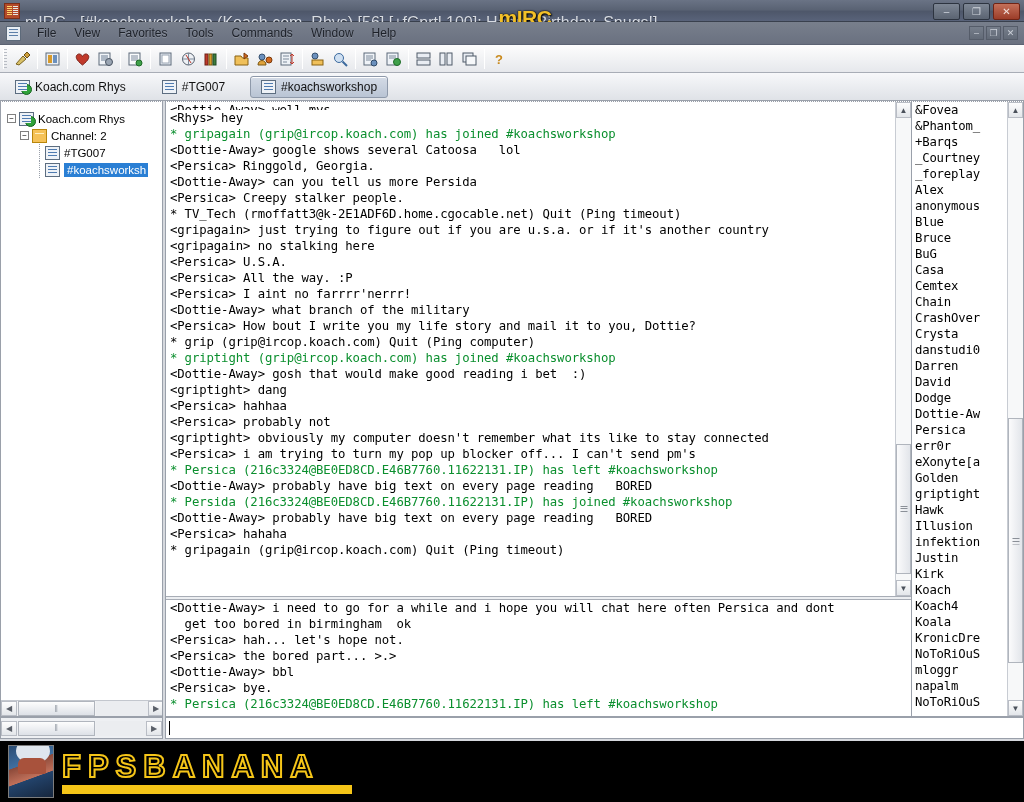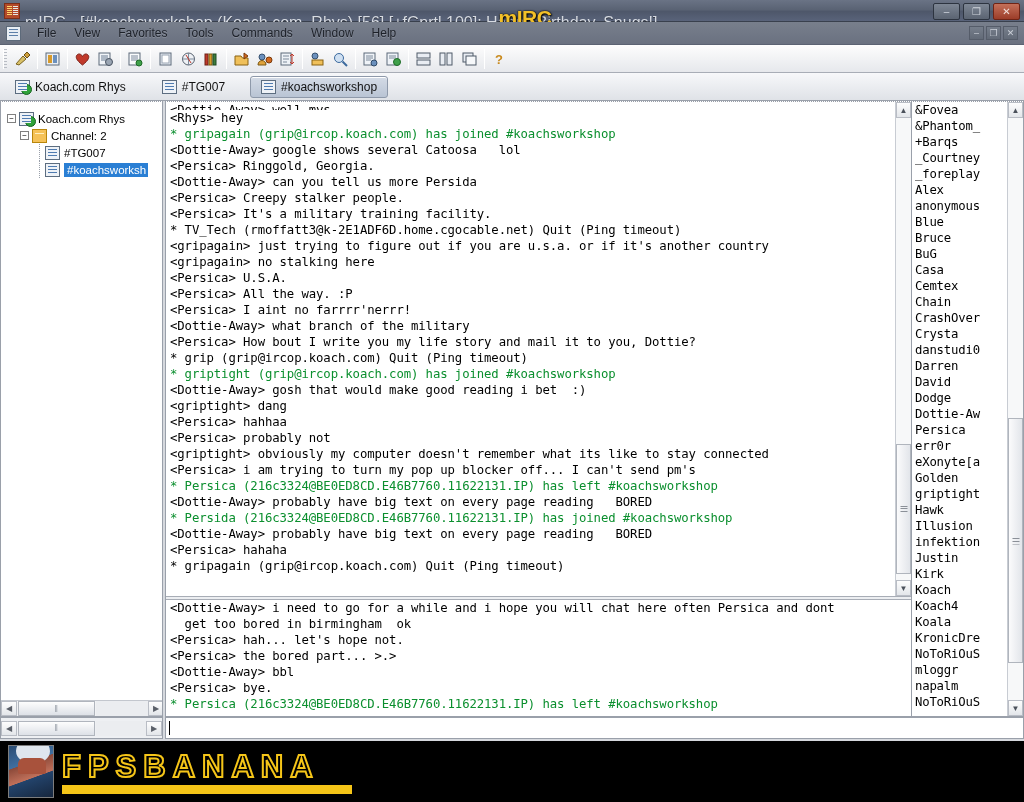--- a/index.html
+++ b/index.html
@@ -459,30 +459,29 @@
 
         <div class="scrollback">
           <div class="sb-lines" id="sb-lines">
               <div class="line cut">&lt;Dottie-Away&gt; well mys</div>
               <div class="line">&lt;Rhys&gt; hey</div>
               <div class="line ev">* gripagain (grip@ircop.koach.com) has joined #koachsworkshop</div>
               <div class="line">&lt;Dottie-Away&gt; google shows several Catoosa   lol</div>
               <div class="line">&lt;Persica&gt; Ringgold, Georgia.</div>
               <div class="line">&lt;Dottie-Away&gt; can you tell us more Persida</div>
               <div class="line">&lt;Persica&gt; Creepy stalker people.</div>
-              <div class="line">&lt;Persica&gt; It's a military training facility.</div>
               <div class="line">* TV_Tech (rmoffatt3@k-2E1ADF6D.home.cgocable.net) Quit (Ping timeout)</div>
               <div class="line">&lt;gripagain&gt; just trying to figure out if you are u.s.a. or if it's another country</div>
               <div class="line">&lt;gripagain&gt; no stalking here</div>
               <div class="line">&lt;Persica&gt; U.S.A.</div>
               <div class="line">&lt;Persica&gt; All the way. :P</div>
               <div class="line">&lt;Persica&gt; I aint no farrrr'nerrr!</div>
               <div class="line">&lt;Dottie-Away&gt; what branch of the military</div>
               <div class="line">&lt;Persica&gt; How bout I write you my life story and mail it to you, Dottie?</div>
-              <div class="line">* grip (grip@ircop.koach.com) Quit (Ping timeout)</div>
+              <div class="line">* grip (grip@ircop.koach.com) Quit (Ping computer)</div>
               <div class="line ev">* griptight (grip@ircop.koach.com) has joined #koachsworkshop</div>
               <div class="line">&lt;Dottie-Away&gt; gosh that would make good reading i bet  :)</div>
               <div class="line">&lt;griptight&gt; dang</div>
               <div class="line">&lt;Persica&gt; hahhaa</div>
               <div class="line">&lt;Persica&gt; probably not</div>
               <div class="line">&lt;griptight&gt; obviously my computer doesn't remember what its like to stay connected</div>
               <div class="line">&lt;Persica&gt; i am trying to turn my pop up blocker off... I can't send pm's</div>
               <div class="line ev">* Persica (216c3324@BE0ED8CD.E46B7760.11622131.IP) has left #koachsworkshop</div>
               <div class="line">&lt;Dottie-Away&gt; probably have big text on every page reading   BORED</div>
               <div class="line ev">* Persida (216c3324@BE0ED8CD.E46B7760.11622131.IP) has joined #koachsworkshop</div>

